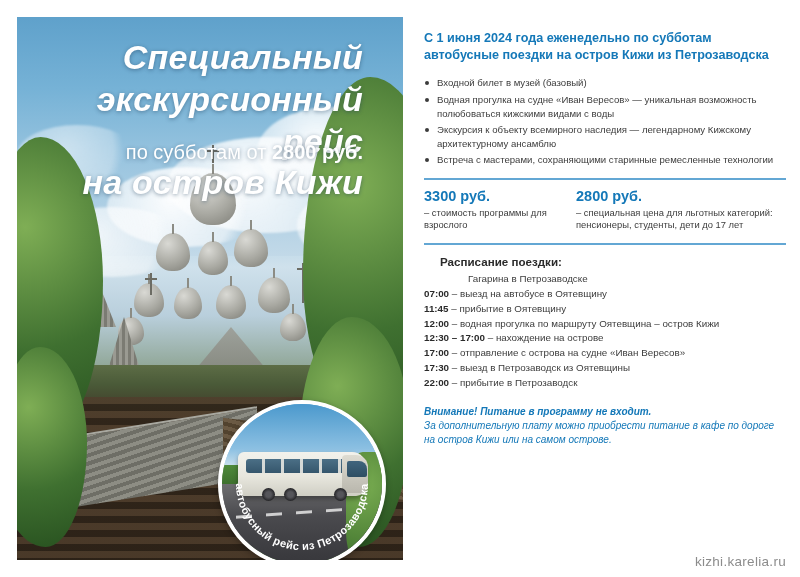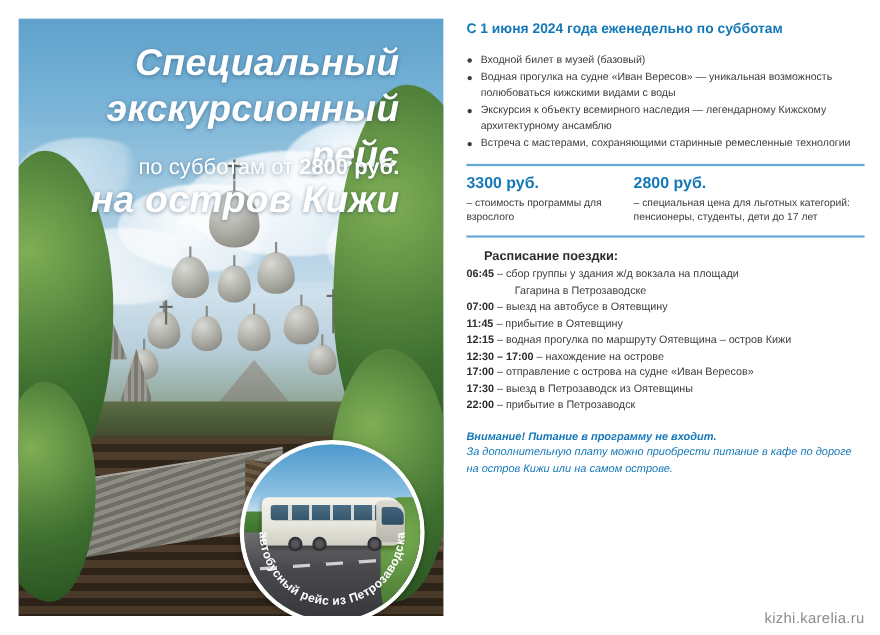--- a/index.html
+++ b/index.html
@@ -163,21 +163,21 @@
     background:radial-gradient(circle,#55555a 30%,#232326 70%);}
   .w1{left:24px;} .w2{left:46px;} .w3{left:96px;}
   .badge-arc{position:absolute;left:0;top:0;width:160px;height:160px;}
   .badge-arc text{
     fill:#ffffff;font-family:"Liberation Sans",sans-serif;
     font-size:11px;font-weight:bold;letter-spacing:.4px;
   }
 
   
   .right{
-    position:absolute;left:424px;top:18px;width:362px;
+    position:absolute;left:424px;top:30px;width:362px;
   }
   .headline{
     color:#1478b8;font-weight:bold;font-size:12.6px;line-height:1.33;
     margin:0 0 13px 0;
   }
   .subhead{
     color:#1478b8;font-weight:bold;font-size:12.4px;
     margin:0 0 6px 0;
   }
   ul.program{
@@ -290,20 +290,21 @@
           <textPath href="#arcpath" startOffset="50%" text-anchor="middle" id="badge-textpath">автобусный рейс из Петрозаводска</textPath>
         </text>
       </svg>
     </div>
   </div>
 
   <div class="right">
 
     <div class="headline">
       <div>С 1 июня 2024 года еженедельно по субботам</div>
+      <div>автобусные поездки на остров Кижи из Петрозаводска</div>
     </div>
 
 
     <ul class="program" id="program-list">
         <li>Входной билет в музей (базовый)</li>
         <li>Водная прогулка на судне «Иван Вересов» — уникальная возможность полюбоваться кижскими видами с воды</li>
         <li>Экскурсия к объекту всемирного наследия — легендарному Кижскому архитектурному ансамблю</li>
         <li>Встреча с мастерами, сохраняющими старинные ремесленные технологии</li>
       </ul>
 
@@ -317,25 +318,24 @@
       <div class="price-col wide">
         <div class="price-amt">2800 руб.</div>
         <div class="price-desc">– специальная цена для льготных категорий: пенсионеры, студенты, дети до 17 лет</div>
       </div>
     </div>
 
     <div class="rule"></div>
 
     <div class="sched-title">Расписание поездки:</div>
     <div id="schedule-list">
-        <div class="sched-row"><span class="t">06:45 </span><span>– сбор группы у здания ж/д вокзала на площади</span></div>
         <div class="sched-cont">Гагарина в Петрозаводске</div>
         <div class="sched-row"><span class="t">07:00 </span><span>– выезд на автобусе в Оятевщину</span></div>
         <div class="sched-row"><span class="t">11:45 </span><span>– прибытие в Оятевщину</span></div>
-        <div class="sched-row"><span class="t">12:15 </span><span>– водная прогулка по маршруту Оятевщина – остров Кижи</span></div>
+        <div class="sched-row"><span class="t">12:00 </span><span>– водная прогулка по маршруту Оятевщина – остров Кижи</span></div>
         <div class="sched-row"><span class="t">12:30 – 17:00 </span><span>– нахождение на острове</span></div>
         <div class="sched-row"><span class="t">17:00 </span><span>– отправление с острова на судне «Иван Вересов»</span></div>
         <div class="sched-row"><span class="t">17:30 </span><span>– выезд в Петрозаводск из Оятевщины</span></div>
         <div class="sched-row"><span class="t">22:00 </span><span>– прибытие в Петрозаводск</span></div>
       </div>
 
     <div class="note">
       <div class="note-b">Внимание! Питание в программу не входит.</div>
       <div class="note-t">За дополнительную плату можно приобрести питание в кафе по дороге на остров Кижи или на самом острове.</div>
     </div>

